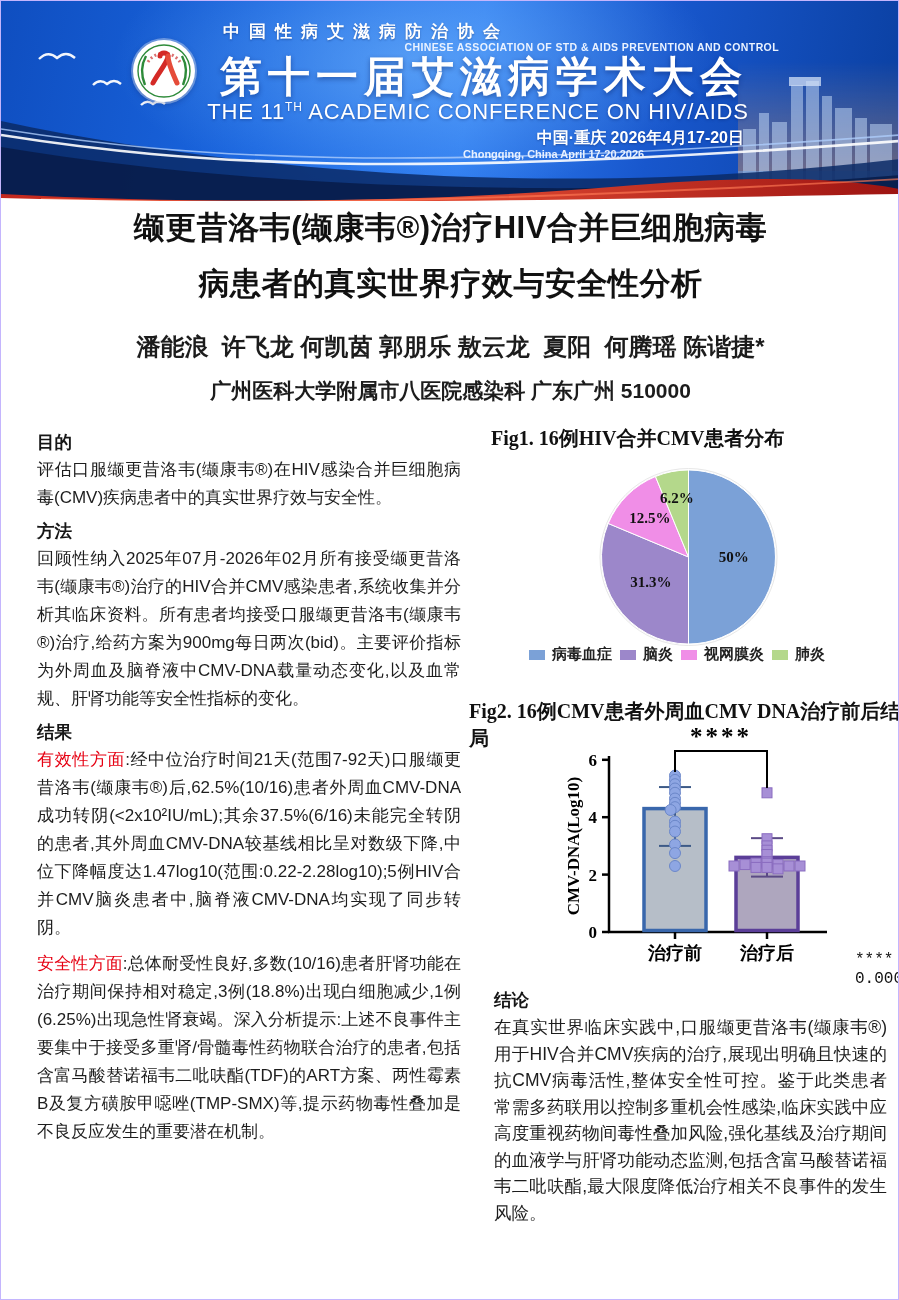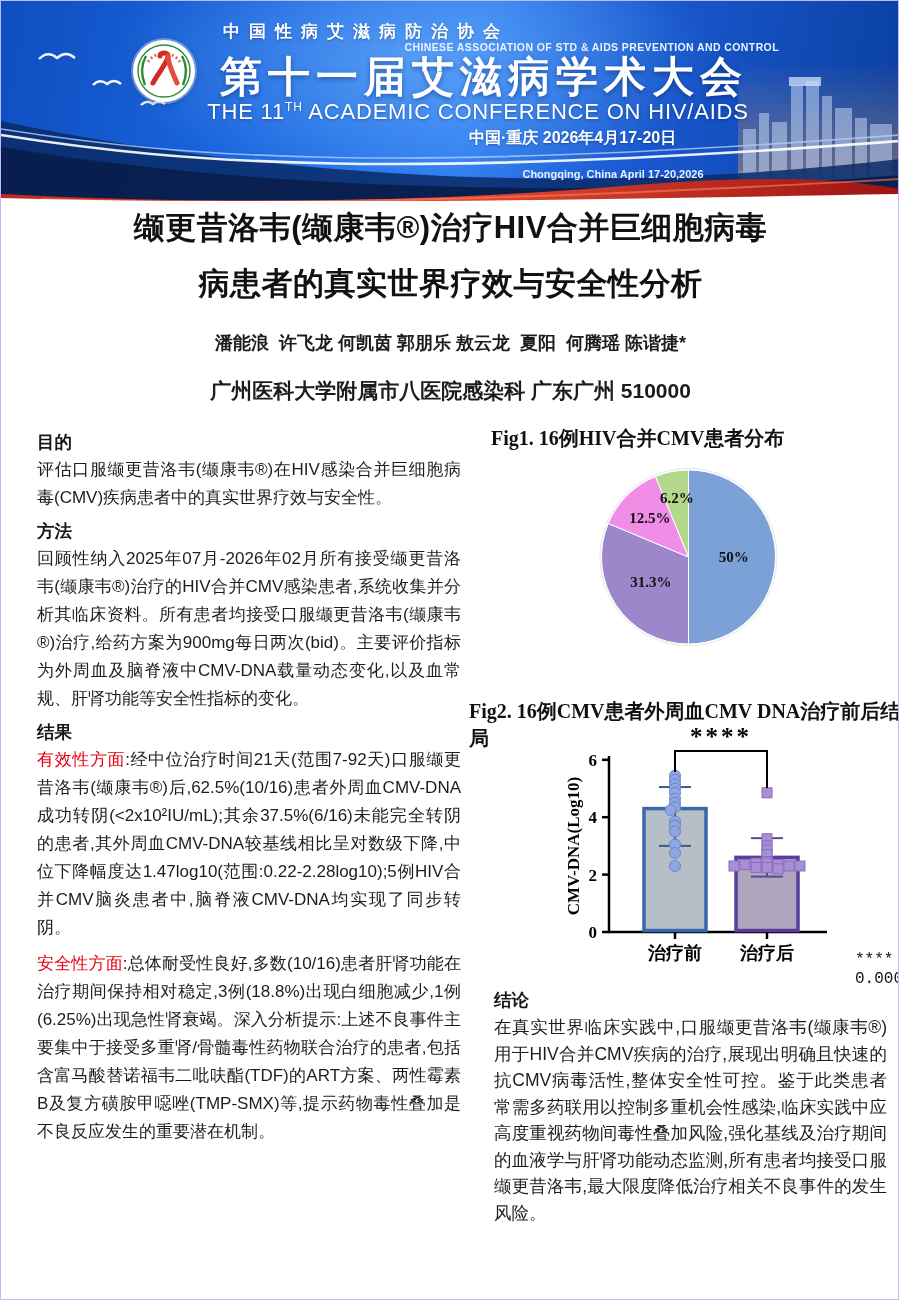--- a/index.html
+++ b/index.html
@@ -16,30 +16,30 @@
         background:#fff;box-shadow:0 0 0 2px rgba(255,255,255,.35),0 2px 6px rgba(0,20,80,.35);}
   .assoc-cn{position:absolute;top:19px;left:0;width:730px;text-align:center;color:#fff;
             font-size:17px;font-weight:700;letter-spacing:9px;text-shadow:0 1px 2px rgba(0,30,90,.4);}
   .assoc-en{position:absolute;top:40px;left:0;width:730px;text-align:right;color:#eaf2ff;
             font-size:10.5px;font-weight:700;letter-spacing:.4px;margin-left:48px;}
   .conf-cn{position:absolute;top:48px;left:66px;width:834px;text-align:center;color:#fff;
            font-size:42px;font-weight:800;letter-spacing:6px;text-shadow:0 2px 5px rgba(0,25,90,.45);}
   .conf-en{position:absolute;top:98px;left:177px;width:600px;text-align:center;color:#fff;
            font-size:22px;font-weight:400;letter-spacing:.8px;text-shadow:0 1px 3px rgba(0,25,90,.4);}
   .conf-en sup{font-size:12px;}
-  .venue-cn{position:absolute;top:127px;left:468px;width:300px;text-align:left;color:#fff;
+  .venue-cn{position:absolute;top:127px;left:443px;width:300px;text-align:right;color:#fff;
             font-size:16px;font-weight:700;text-shadow:0 1px 2px rgba(0,25,90,.4);}
-  .venue-en{position:absolute;top:147px;left:462px;width:300px;text-align:center;color:#e8f1ff;
-            font-size:11px;font-weight:700;margin-top:20px;}
+  .venue-en{position:absolute;top:147px;left:462px;width:300px;text-align:left;color:#e8f1ff;
+            font-size:11px;font-weight:700;}
   
   .main-title{position:absolute;left:0;width:899px;text-align:center;font-weight:800;
               font-size:31px;color:#111;letter-spacing:.5px;}
   #title1{top:206px;} #title2{top:262px;}
   .authors{position:absolute;top:330px;left:0;width:899px;text-align:center;
-           font-size:18px;font-weight:700;white-space:pre;}
+           font-size:24px;font-weight:700;white-space:pre;}
   .affiliation{position:absolute;top:376px;left:0;width:899px;text-align:center;
                font-size:21px;font-weight:700;}
   
   .left-col{position:absolute;left:36px;top:430px;width:424px;}
   .sec-h{font-size:17.5px;font-weight:700;line-height:22px;margin:0 0 3px 0;color:#161616;}
   .sec-b{font-size:17px;font-weight:400;line-height:28px;margin:0 0 8px 0;color:#1d1d1d;
          text-align:justify;}
   .red{color:#e60012;}
   
   .fig-title{position:absolute;text-align:left;font-family:"Liberation Serif","DejaVu Serif",serif;
@@ -155,20 +155,38 @@
       <circle cx="197.5" cy="101" r="88.5" fill="none" stroke="#e7e7e7" stroke-width="1"></circle>
       <path d="M197.5,101 L197.5,14 A87,87 0 0 1 197.5,188 Z" fill="#7ba1d7" stroke="#ffffff" stroke-width="1"></path>
       <text x="242.74" y="106" text-anchor="middle" class="pie-label">50%</text>
       <path d="M197.5,101 L197.5,188 A87,87 0 0 1 117.22747163130002,67.4541926718665 Z" fill="#9c87ca" stroke="#ffffff" stroke-width="1"></path>
       <text x="159.8448807714484" y="131.07487977804806" text-anchor="middle" class="pie-label">31.3%</text>
       <path d="M197.5,101 L117.22747163130002,67.4541926718665 A87,87 0 0 1 164.4592186896033,20.518283005402154 Z" fill="#f08ee7" stroke="#ffffff" stroke-width="1"></path>
       <text x="158.8654255854192" y="67.12191157214365" text-anchor="middle" class="pie-label">12.5%</text>
       <path d="M197.5,101 L164.4592186896033,20.518283005402154 A87,87 0 0 1 197.49999999999997,14 Z" fill="#b4d88b" stroke="#ffffff" stroke-width="1"></path>
       <text x="185.88122543290683" y="47.105136237876664" text-anchor="middle" class="pie-label">6.2%</text>
     </svg>
+  <div class="legend" id="fig1-legend">
+      <div class="legend-item">
+        <span class="legend-swatch" style="background: rgb(123, 161, 215);"></span>
+        <span class="legend-label">病毒血症</span>
+      </div>
+      <div class="legend-item">
+        <span class="legend-swatch" style="background: rgb(156, 135, 202);"></span>
+        <span class="legend-label">脑炎</span>
+      </div>
+      <div class="legend-item">
+        <span class="legend-swatch" style="background: rgb(240, 142, 231);"></span>
+        <span class="legend-label">视网膜炎</span>
+      </div>
+      <div class="legend-item">
+        <span class="legend-swatch" style="background: rgb(180, 216, 139);"></span>
+        <span class="legend-label">肺炎</span>
+      </div>
+    </div>
 
   <div class="fig-title" id="fig2-title">Fig2. 16例CMV患者外周血CMV DNA治疗前后结局</div>
   <svg id="fig2-svg" width="330" height="255" viewBox="0 0 330 255">
       <line x1="46" y1="218" x2="46" y2="41" stroke="#000" stroke-width="2.5"></line>
       <line x1="45" y1="217" x2="264" y2="217" stroke="#000" stroke-width="2.5"></line>
       <line x1="39" y1="217" x2="46" y2="217" stroke="#000" stroke-width="2.5"></line>
       <text x="34" y="223" class="tick-label" text-anchor="end">0</text>
       <line x1="39" y1="159.6" x2="46" y2="159.6" stroke="#000" stroke-width="2.5"></line>
       <text x="34" y="165.6" class="tick-label" text-anchor="end">2</text>
       <line x1="39" y1="102.2" x2="46" y2="102.2" stroke="#000" stroke-width="2.5"></line>
@@ -221,16 +239,16 @@
       <line x1="112" y1="57" x2="112" y2="36" stroke="#000" stroke-width="2"></line>
       <line x1="111" y1="36" x2="205" y2="36" stroke="#000" stroke-width="2"></line>
       <line x1="204" y1="36" x2="204" y2="73" stroke="#000" stroke-width="2"></line>
       <text x="158" y="30" class="sig-stars" text-anchor="middle">****</text>
       <text transform="translate(16,131) rotate(-90)" class="y-axis-label" text-anchor="middle">CMV-DNA(Log10)</text>
     </svg>
   <div class="fig2-note">****：p &lt; 0.0001</div>
 
   <div class="conclusion-block">
     <div class="sec-h">结论</div>
-    <div class="sec-b">在真实世界临床实践中,口服缬更昔洛韦(缬康韦®)用于HIV合并CMV疾病的治疗,展现出明确且快速的抗CMV病毒活性,整体安全性可控。鉴于此类患者常需多药联用以控制多重机会性感染,临床实践中应高度重视药物间毒性叠加风险,强化基线及治疗期间的血液学与肝肾功能动态监测,所有患者均接受口服缬更昔洛韦,最大限度降低治疗相关不良事件的发生风险。</div>
+    <div class="sec-b">在真实世界临床实践中,口服缬更昔洛韦(缬康韦®)用于HIV合并CMV疾病的治疗,展现出明确且快速的抗CMV病毒活性,整体安全性可控。鉴于此类患者常需多药联用以控制多重机会性感染,临床实践中应高度重视药物间毒性叠加风险,强化基线及治疗期间的血液学与肝肾功能动态监测,包括含富马酸替诺福韦二吡呋酯,最大限度降低治疗相关不良事件的发生风险。</div>
   </div>
 
 </div>
 
 </body></html>

